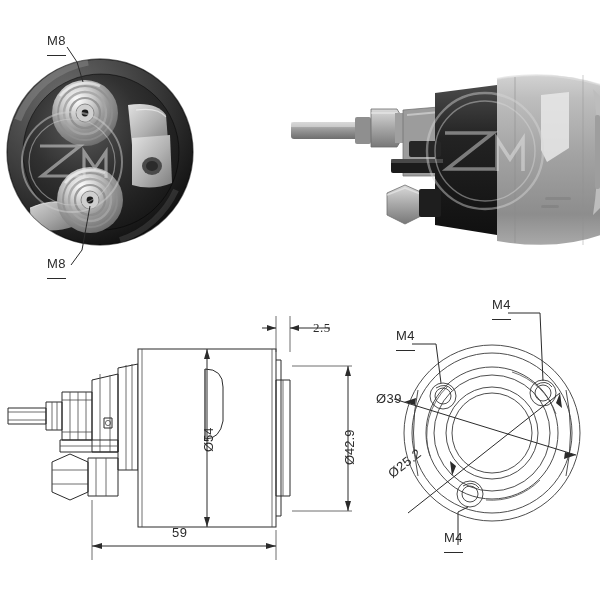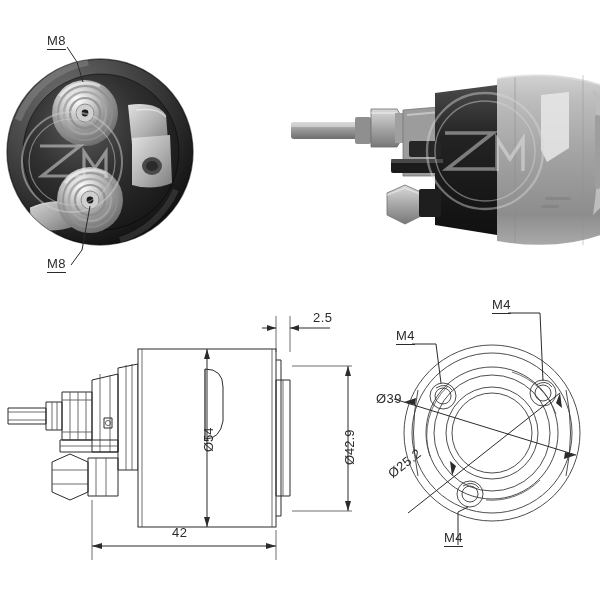--- a/index.html
+++ b/index.html
@@ -1,20 +1,20 @@
 <!DOCTYPE html>
 <html><head>
 <meta charset="utf-8">
 <style>
   html,body{margin:0;padding:0;background:#ffffff;}
   body{width:600px;height:598px;position:relative;overflow:hidden;
        font-family:"Liberation Sans", sans-serif;color:#1a1a1a;}
   .stage{position:absolute;left:0;top:0;width:600px;height:598px;background:#fff;}
   .lbl{position:absolute;font-size:13px;letter-spacing:.5px;color:#2b2b2b;white-space:nowrap;}
-  .lbl.u{border-bottom:1px solid #2b2b2b;padding-bottom:1px;}
+  .lbl.u{border-bottom:1px solid #2b2b2b;padding-bottom:7px;}
   .vlbl{position:absolute;font-size:13px;color:#2b2b2b;white-space:nowrap;
         transform:rotate(-90deg);transform-origin:left top;}
   svg{position:absolute;left:0;top:0;overflow:visible;}
   .ln{stroke:#2b2b2b;stroke-width:1;fill:none;}
   .lnf{stroke:#3a3a3a;stroke-width:.9;fill:none;}
   .lnt{stroke:#4a4a4a;stroke-width:.8;fill:none;}
   .fillw{fill:#ffffff;stroke:#2b2b2b;stroke-width:1;}
   .photo{position:absolute;}
 </style>
 </head>
@@ -242,24 +242,24 @@
     <path d="M348 366 l-3 10 l6 0 z" fill="#2b2b2b"></path>
     <path d="M348 511 l-3 -10 l6 0 z" fill="#2b2b2b"></path>
     <path class="lnt" d="M292 366 L352 366 M292 511 L352 511"></path>
 
     <path class="lnt" d="M92 500 L92 560 M276 530 L276 560"></path>
     <path class="ln" d="M92 546 L276 546"></path>
     <path d="M92 546 l10 -3 l0 6 z" fill="#2b2b2b"></path>
     <path d="M276 546 l-10 -3 l0 6 z" fill="#2b2b2b"></path>
   </svg>
 
-  <div class="lbl" style="left:313px;top:310px;">2.5</div>
+  <div class="lbl" style="left:313px;top:320px;font-family:Liberation Serif, serif;">2.5</div>
   <div class="vlbl" style="left:201px;top:452px;">Ø54</div>
   <div class="vlbl" style="left:342px;top:465px;">Ø42.9</div>
-  <div class="lbl" style="left:172px;top:525px;">42</div>
+  <div class="lbl" style="left:172px;top:525px;">59</div>
 
   <svg width="600" height="598">
 
     <circle class="lnf" cx="492" cy="433" r="88"></circle>
     <circle class="lnf" cx="492" cy="433" r="80"></circle>
 
     <circle class="lnf" cx="492" cy="433" r="66"></circle>
     <circle class="lnf" cx="492" cy="433" r="58"></circle>
 
     <circle class="lnf" cx="492" cy="433" r="46"></circle>

